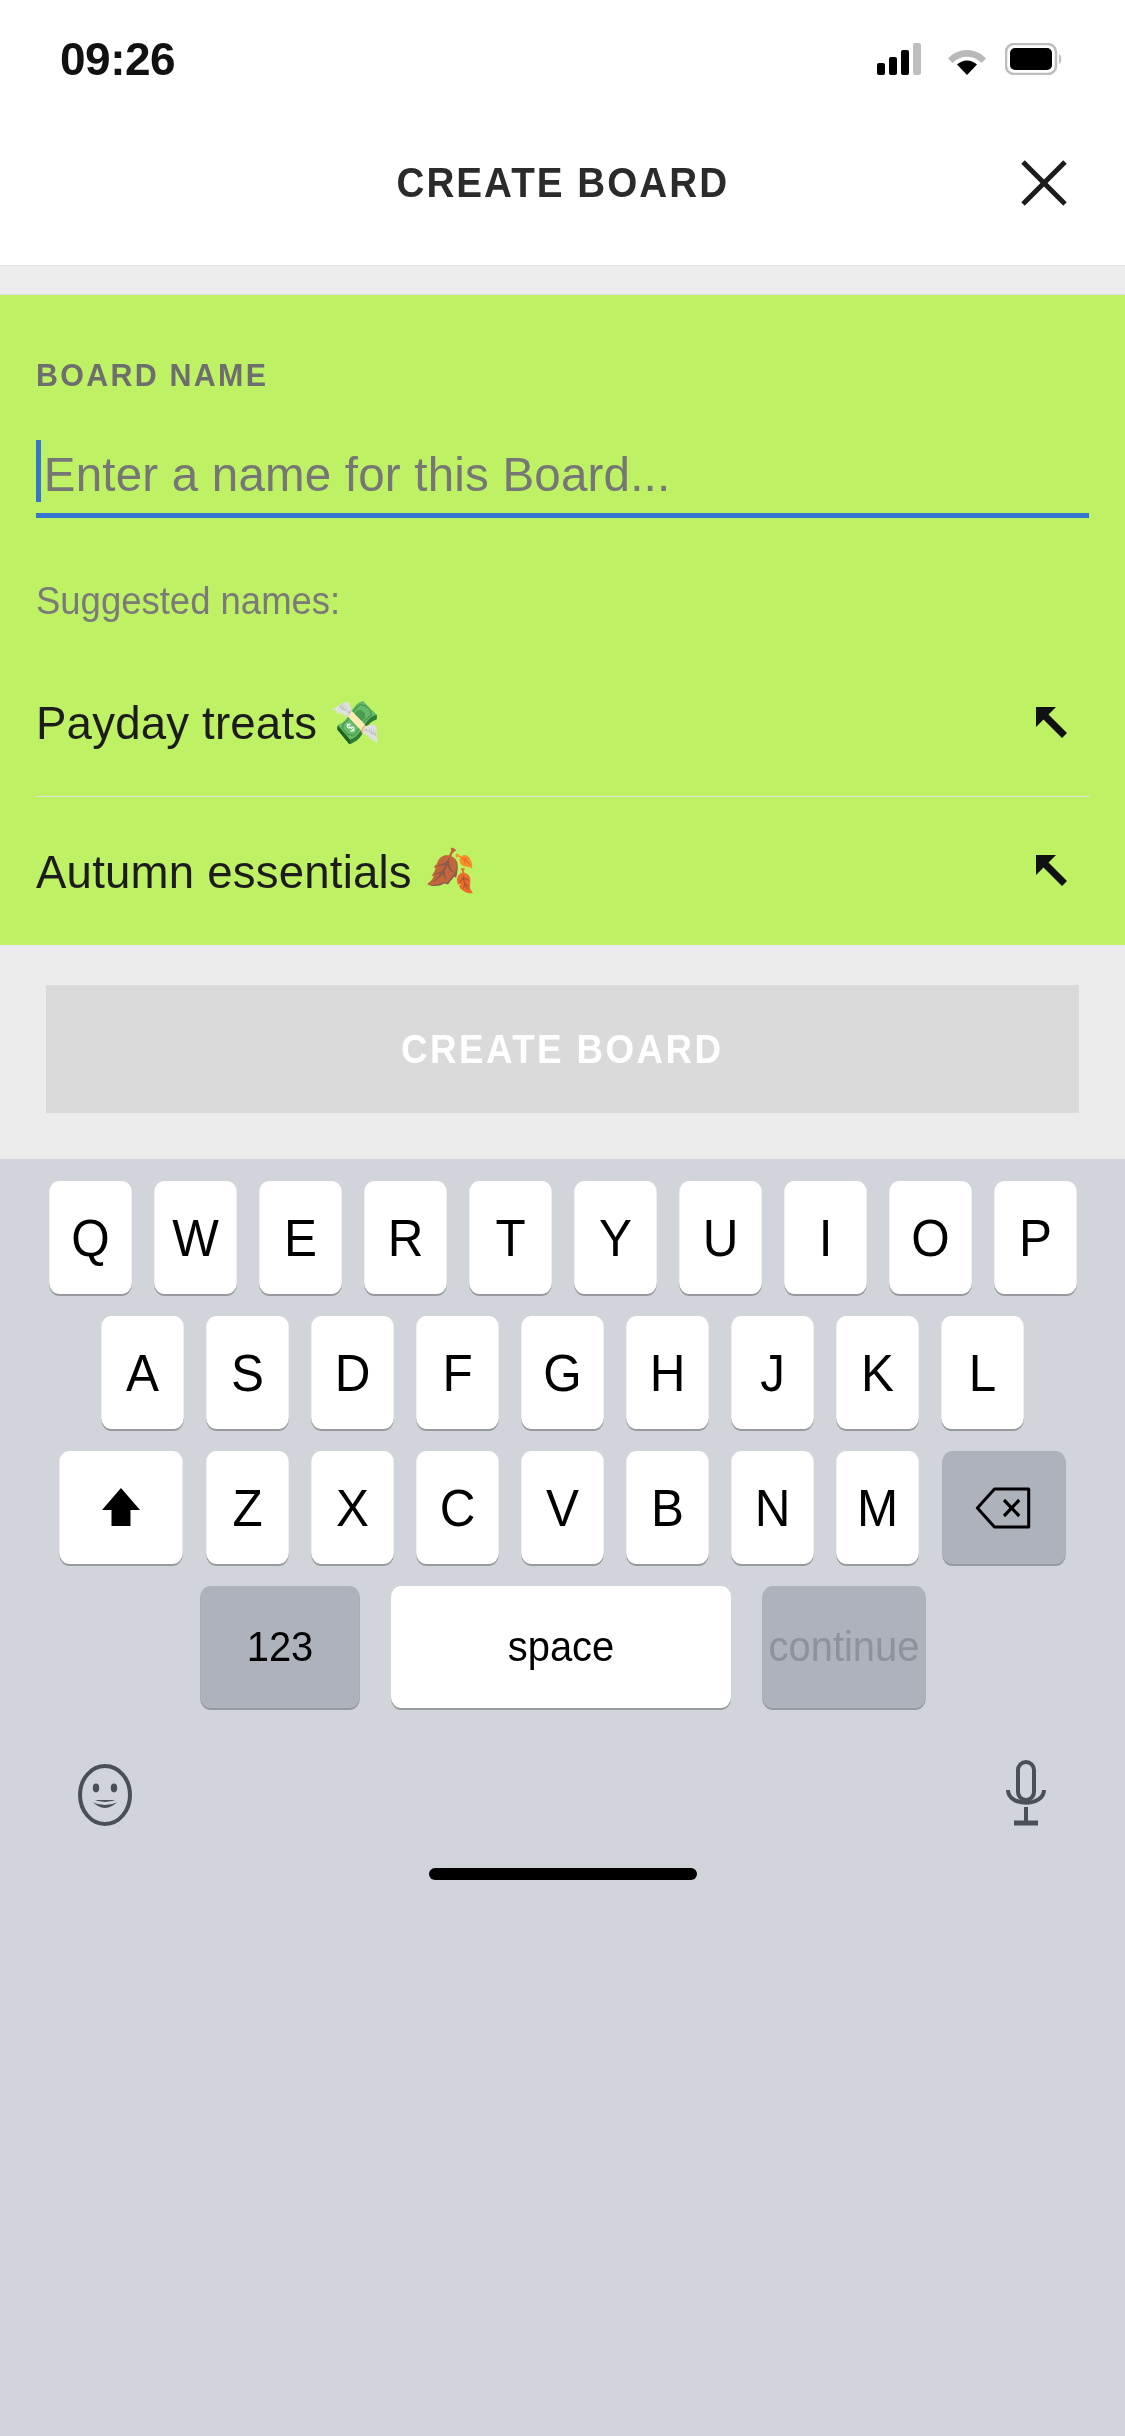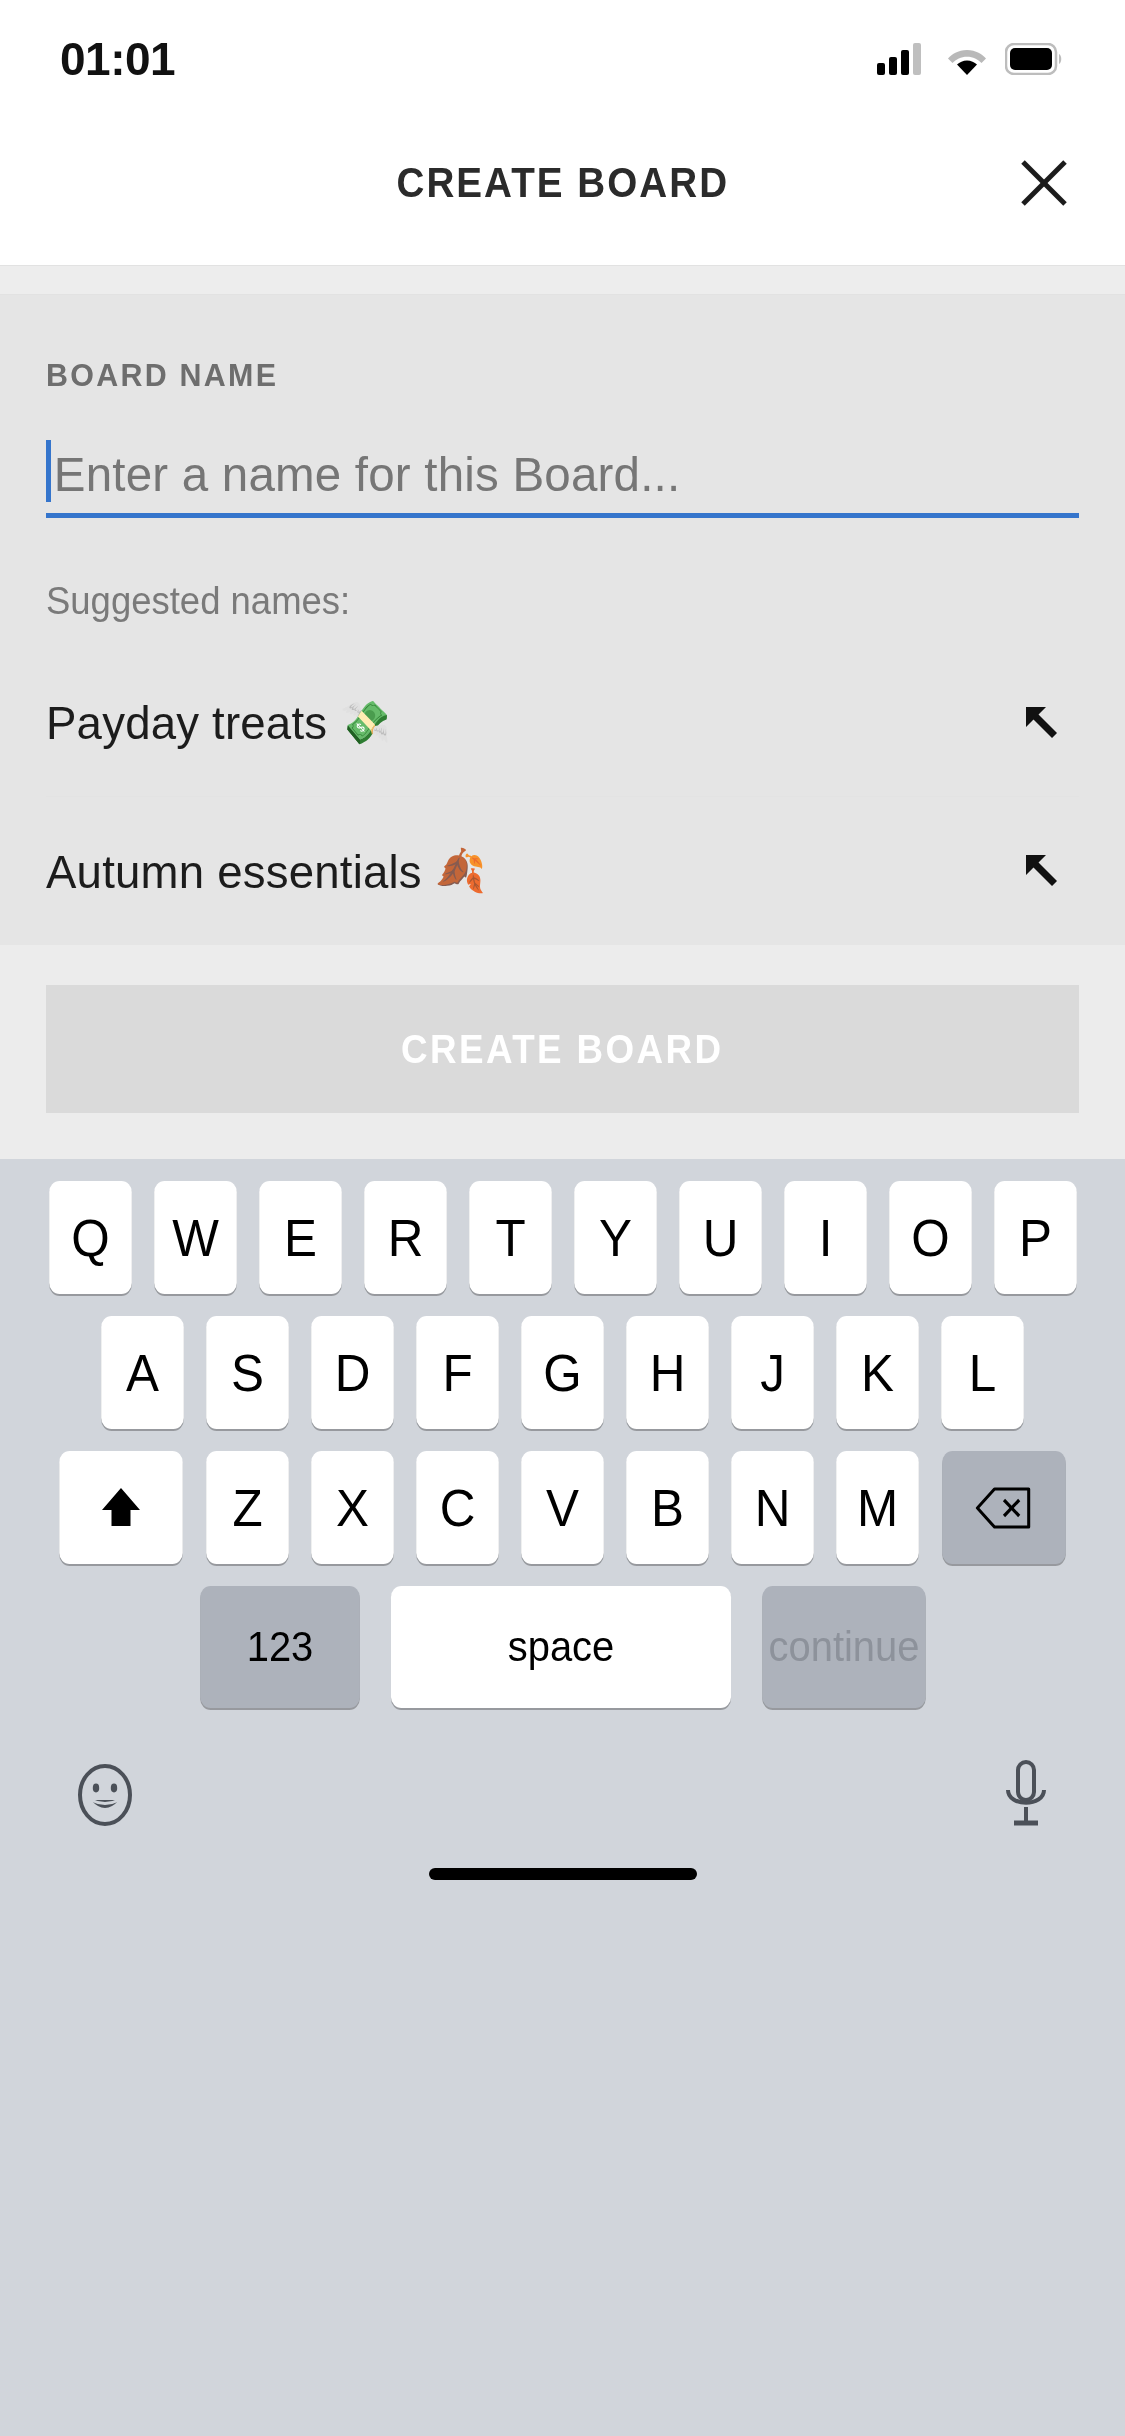--- a/index.html
+++ b/index.html
@@ -59,22 +59,22 @@
   .gray-band {
     height: 30px;
     background: #ededed;
     border-top: 1px solid #e2e2e2;
     border-bottom: 1px solid #e2e2e2;
   }
 
   
   .body-area {
     flex: 0 0 auto;
-    background: #e5e5e5;
-    padding: 0 46px;
+    background: #bef264;
+    padding: 0 36px;
   }
   .field-label {
     margin-top: 62px;
     font-family: "Liberation Sans Narrow", "Liberation Sans", sans-serif;
     font-size: 32px; font-weight: 700;
     letter-spacing: 2.4px;
     color: #6e6e6e;
     transform: scaleX(0.95);
     transform-origin: left;
   }
@@ -215,21 +215,21 @@
     border-radius: 8px;
     background: #000;
   }
 </style>
 </head>
 <body>
 
 <div id="screen">
 
   <div class="statusbar">
-    <div class="status-time">01:01</div>
+    <div class="status-time">09:26</div>
     <div class="status-icons">
       <svg width="52" height="36" viewBox="0 0 52 36">
         <rect x="0" y="22" width="8" height="12" rx="2" fill="#000"></rect>
         <rect x="12" y="16" width="8" height="18" rx="2" fill="#000"></rect>
         <rect x="24" y="9" width="8" height="25" rx="2" fill="#000"></rect>
         <rect x="36" y="2" width="8" height="32" rx="2" fill="#bfbfbf"></rect>
       </svg>
       <svg width="44" height="34" viewBox="0 0 44 34">
         <path d="M22 8 C13 8 6.5 12.5 3 16.5 L7.5 21 C11 17.5 16 14.8 22 14.8 C28 14.8 33 17.5 36.5 21 L41 16.5 C37.5 12.5 31 8 22 8 Z" fill="#b9b9b9"></path>
         <path d="M22 18.5 C18 18.5 14.5 20.2 12 22.6 L22 33 L32 22.6 C29.5 20.2 26 18.5 22 18.5 Z" fill="#000"></path>

